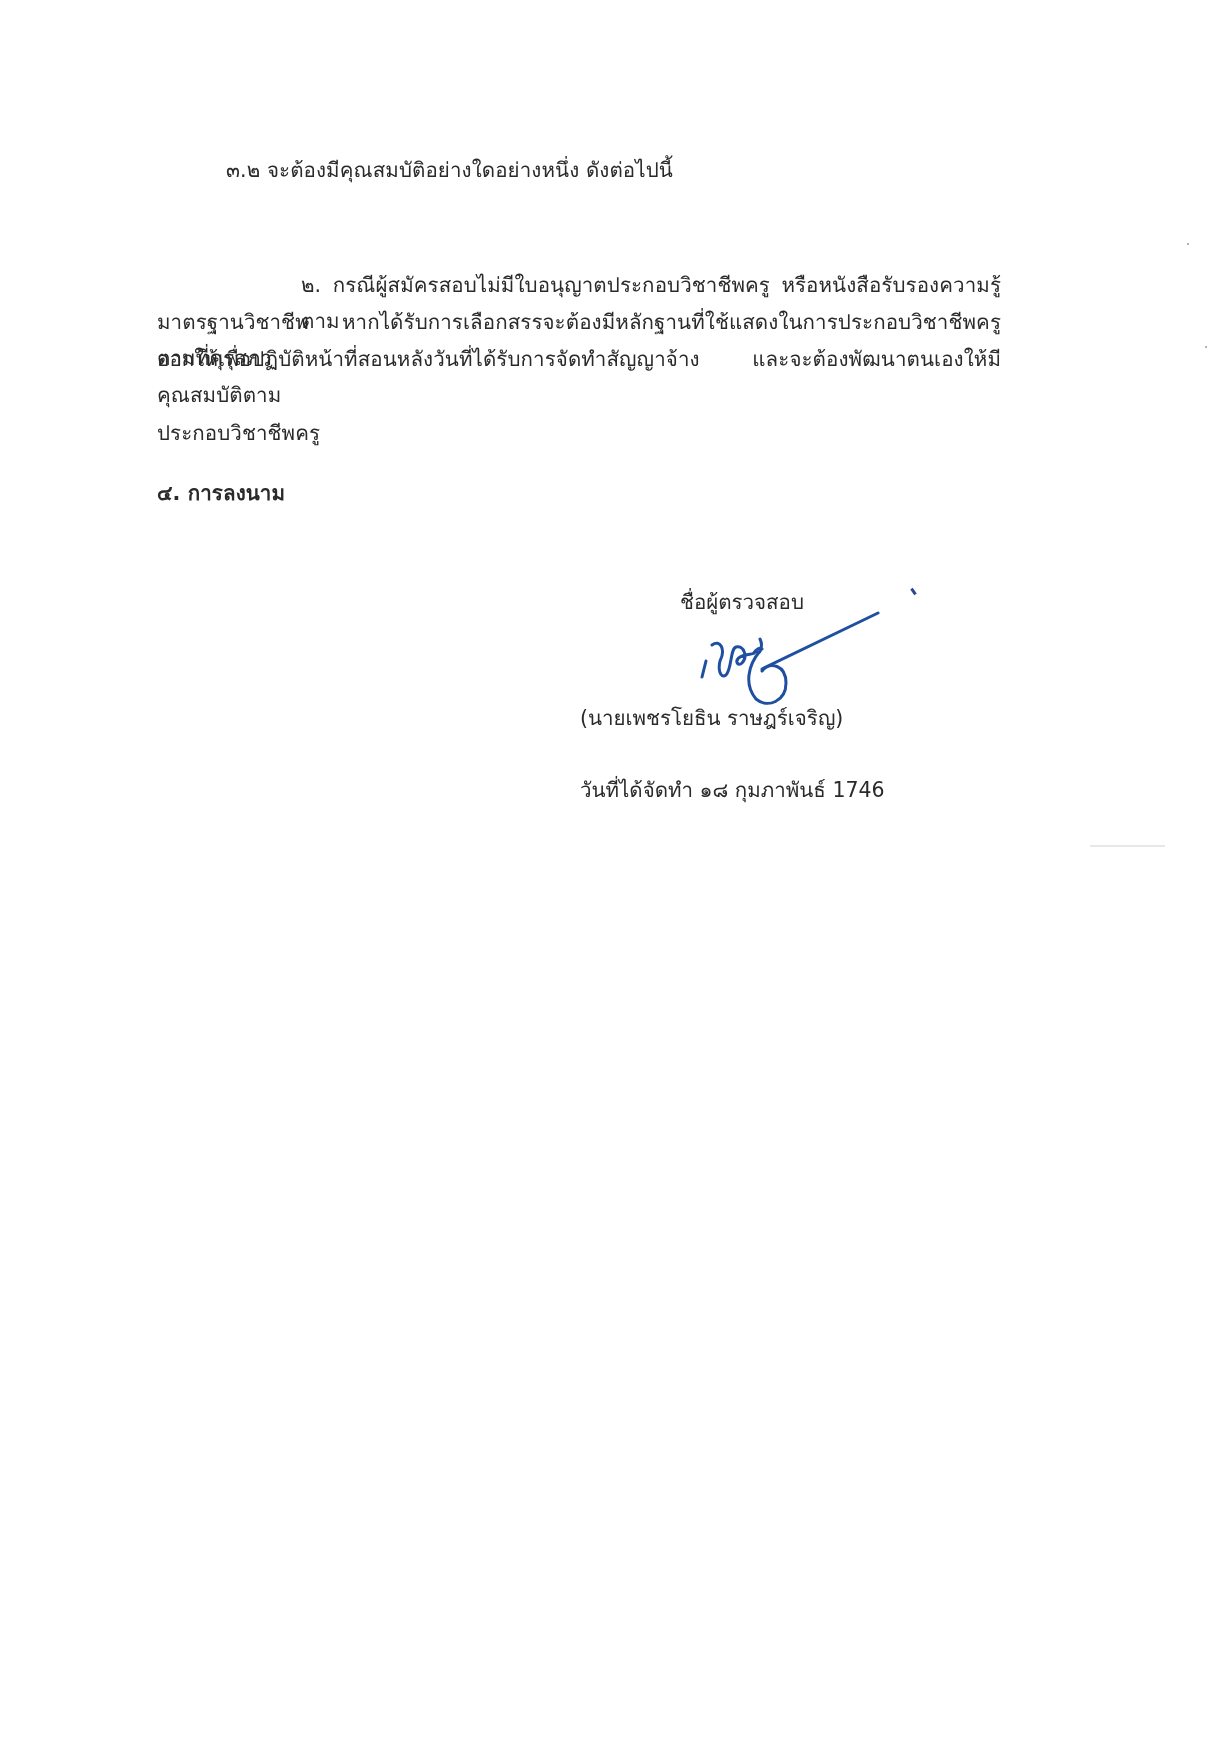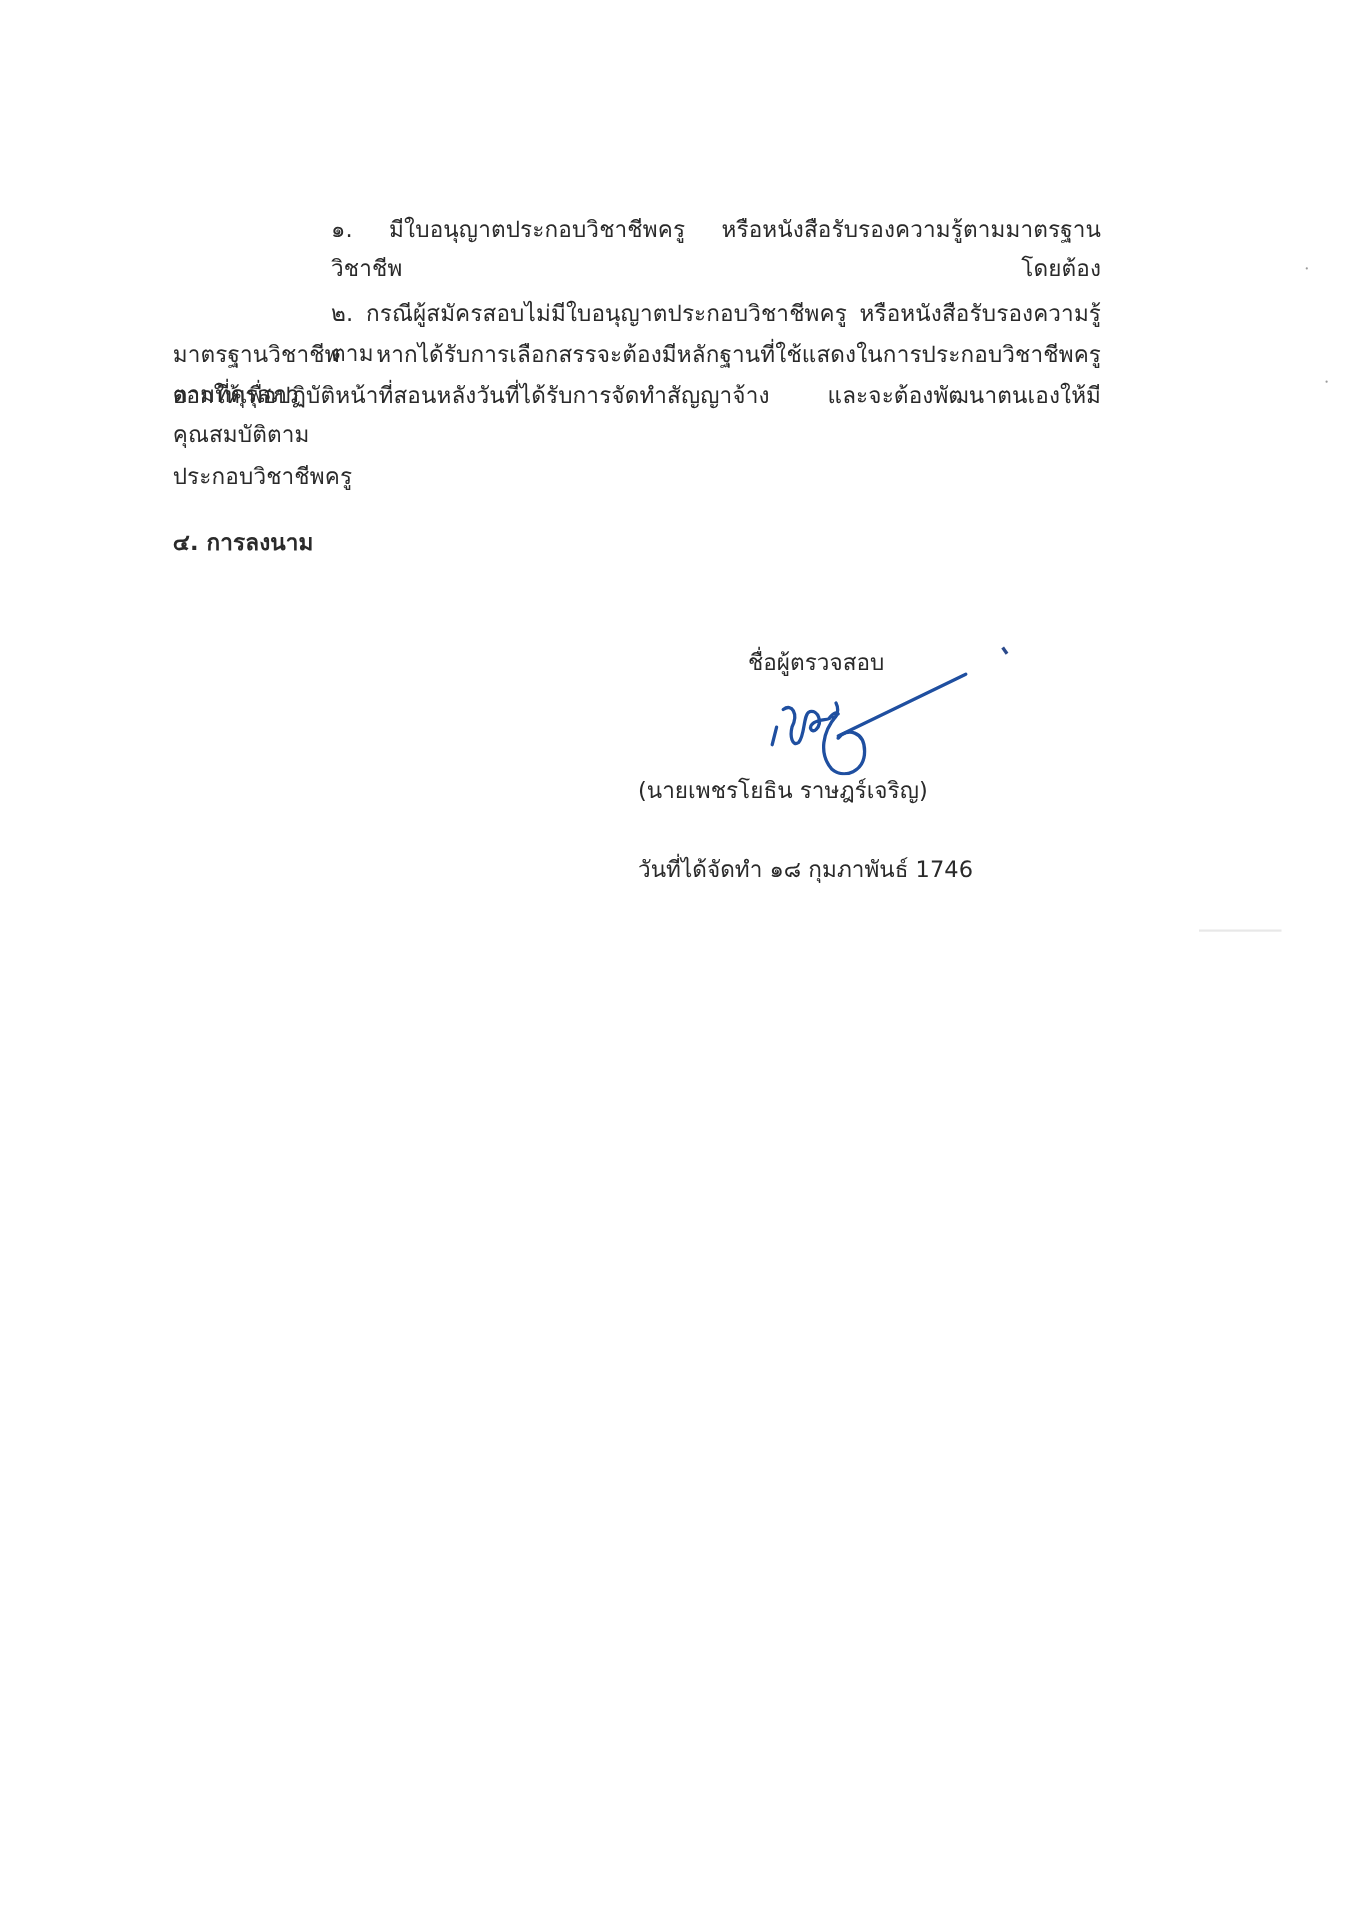--- a/index.html
+++ b/index.html
@@ -57,22 +57,22 @@
       position: absolute;
       height: 2px;
       background: #e8e8e8;
     }
   </style>
 </head>
 <body>
 
 <div class="page">
 
+  <div class="line" style="left:226px; top:152px;">๓.๒ จะต้องมีคุณสมบัติอย่างใดอย่างหนึ่ง ดังต่อไปนี้</div>
 
-  <div class="line justify" style="left:301px; top:190px; width:700px;">๑. มีใบอนุญาตประกอบวิชาชีพครู หรือหนังสือรับรองความรู้ตามมาตรฐานวิชาชีพ โดยต้อง</div>
 
   <div class="line justify" style="left:301px; top:267px; width:700px;">๒. กรณีผู้สมัครสอบไม่มีใบอนุญาตประกอบวิชาชีพครู หรือหนังสือรับรองความรู้ตาม</div>
   <div class="line justify" style="left:157px; top:304px; width:844px;">มาตรฐานวิชาชีพ หากได้รับการเลือกสรรจะต้องมีหลักฐานที่ใช้แสดงในการประกอบวิชาชีพครูตามที่คุรุสภา</div>
   <div class="line justify" style="left:157px; top:341px; width:844px;">ออกให้เพื่อปฏิบัติหน้าที่สอนหลังวันที่ได้รับการจัดทำสัญญาจ้าง และจะต้องพัฒนาตนเองให้มีคุณสมบัติตาม</div>
   <div class="line" style="left:157px; top:415px;">ประกอบวิชาชีพครู</div>
 
   <div class="line bold" style="left:157px; top:475px;">๔. การลงนาม</div>
 
   <div class="center" style="left:680px; top:584px; width:200px;">ชื่อผู้ตรวจสอบ</div>
 

